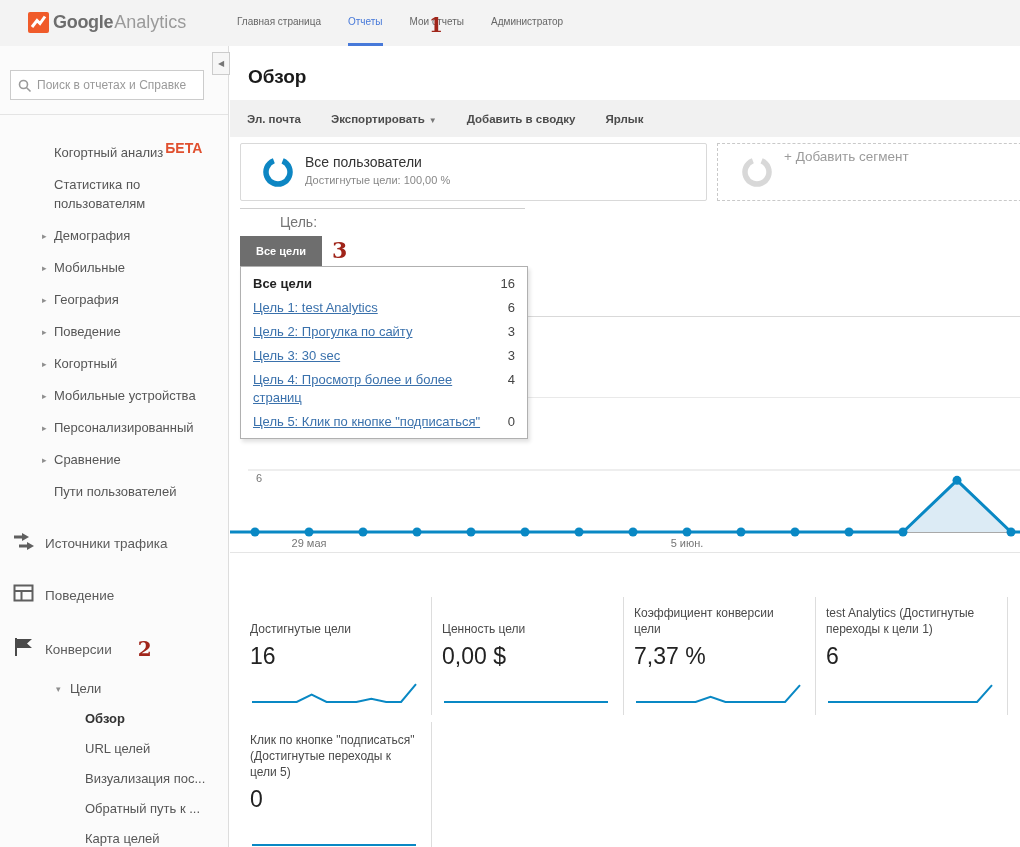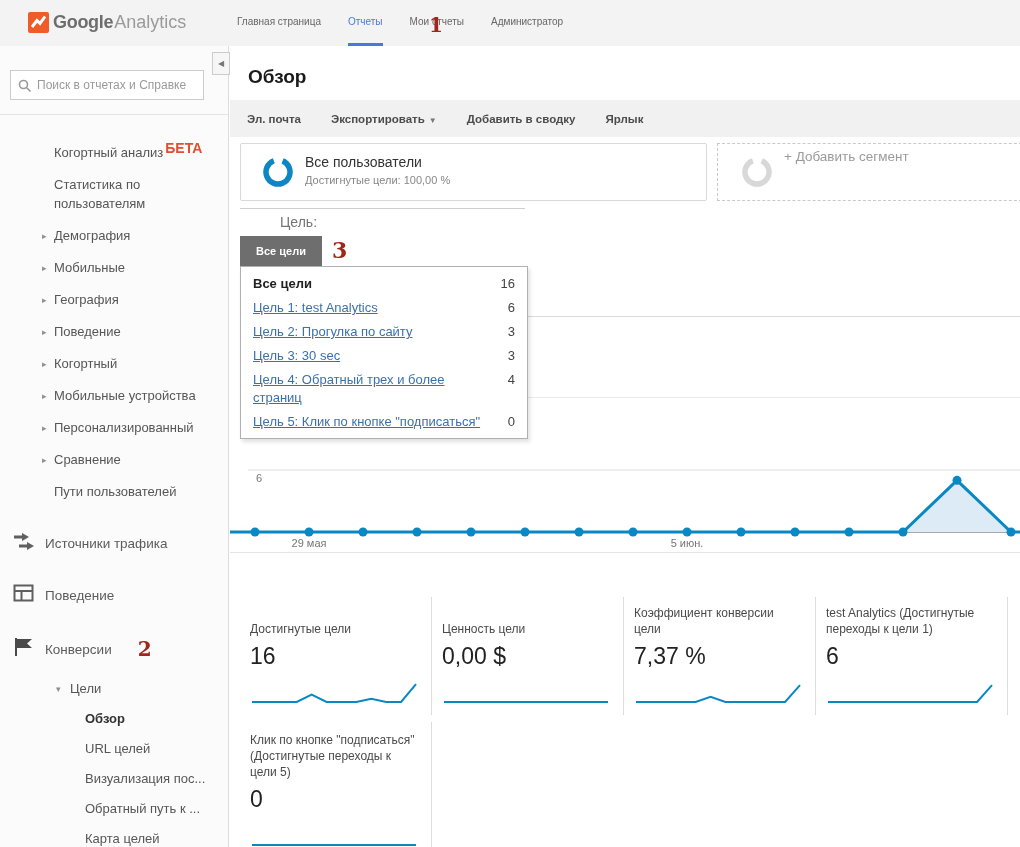--- a/index.html
+++ b/index.html
@@ -207,21 +207,21 @@
       </div>
       <div class="dd-row">
         <span class="dd-label dd-link">Цель 2: Прогулка по сайту</span>
         <span class="dd-count">3</span>
       </div>
       <div class="dd-row">
         <span class="dd-label dd-link">Цель 3: 30 sec</span>
         <span class="dd-count">3</span>
       </div>
       <div class="dd-row">
-        <span class="dd-label dd-link">Цель 4: Обратный трех и более страниц</span>
+        <span class="dd-label dd-link">Цель 4: Просмотр более и более страниц</span>
         <span class="dd-count">4</span>
       </div>
       <div class="dd-row">
         <span class="dd-label dd-link">Цель 5: Клик по кнопке "подписаться"</span>
         <span class="dd-count">0</span>
       </div>
     </div>
 
   <div class="chart-ylabel">6</div>
   <div class="chart-wrap"><svg width="790" height="100">

